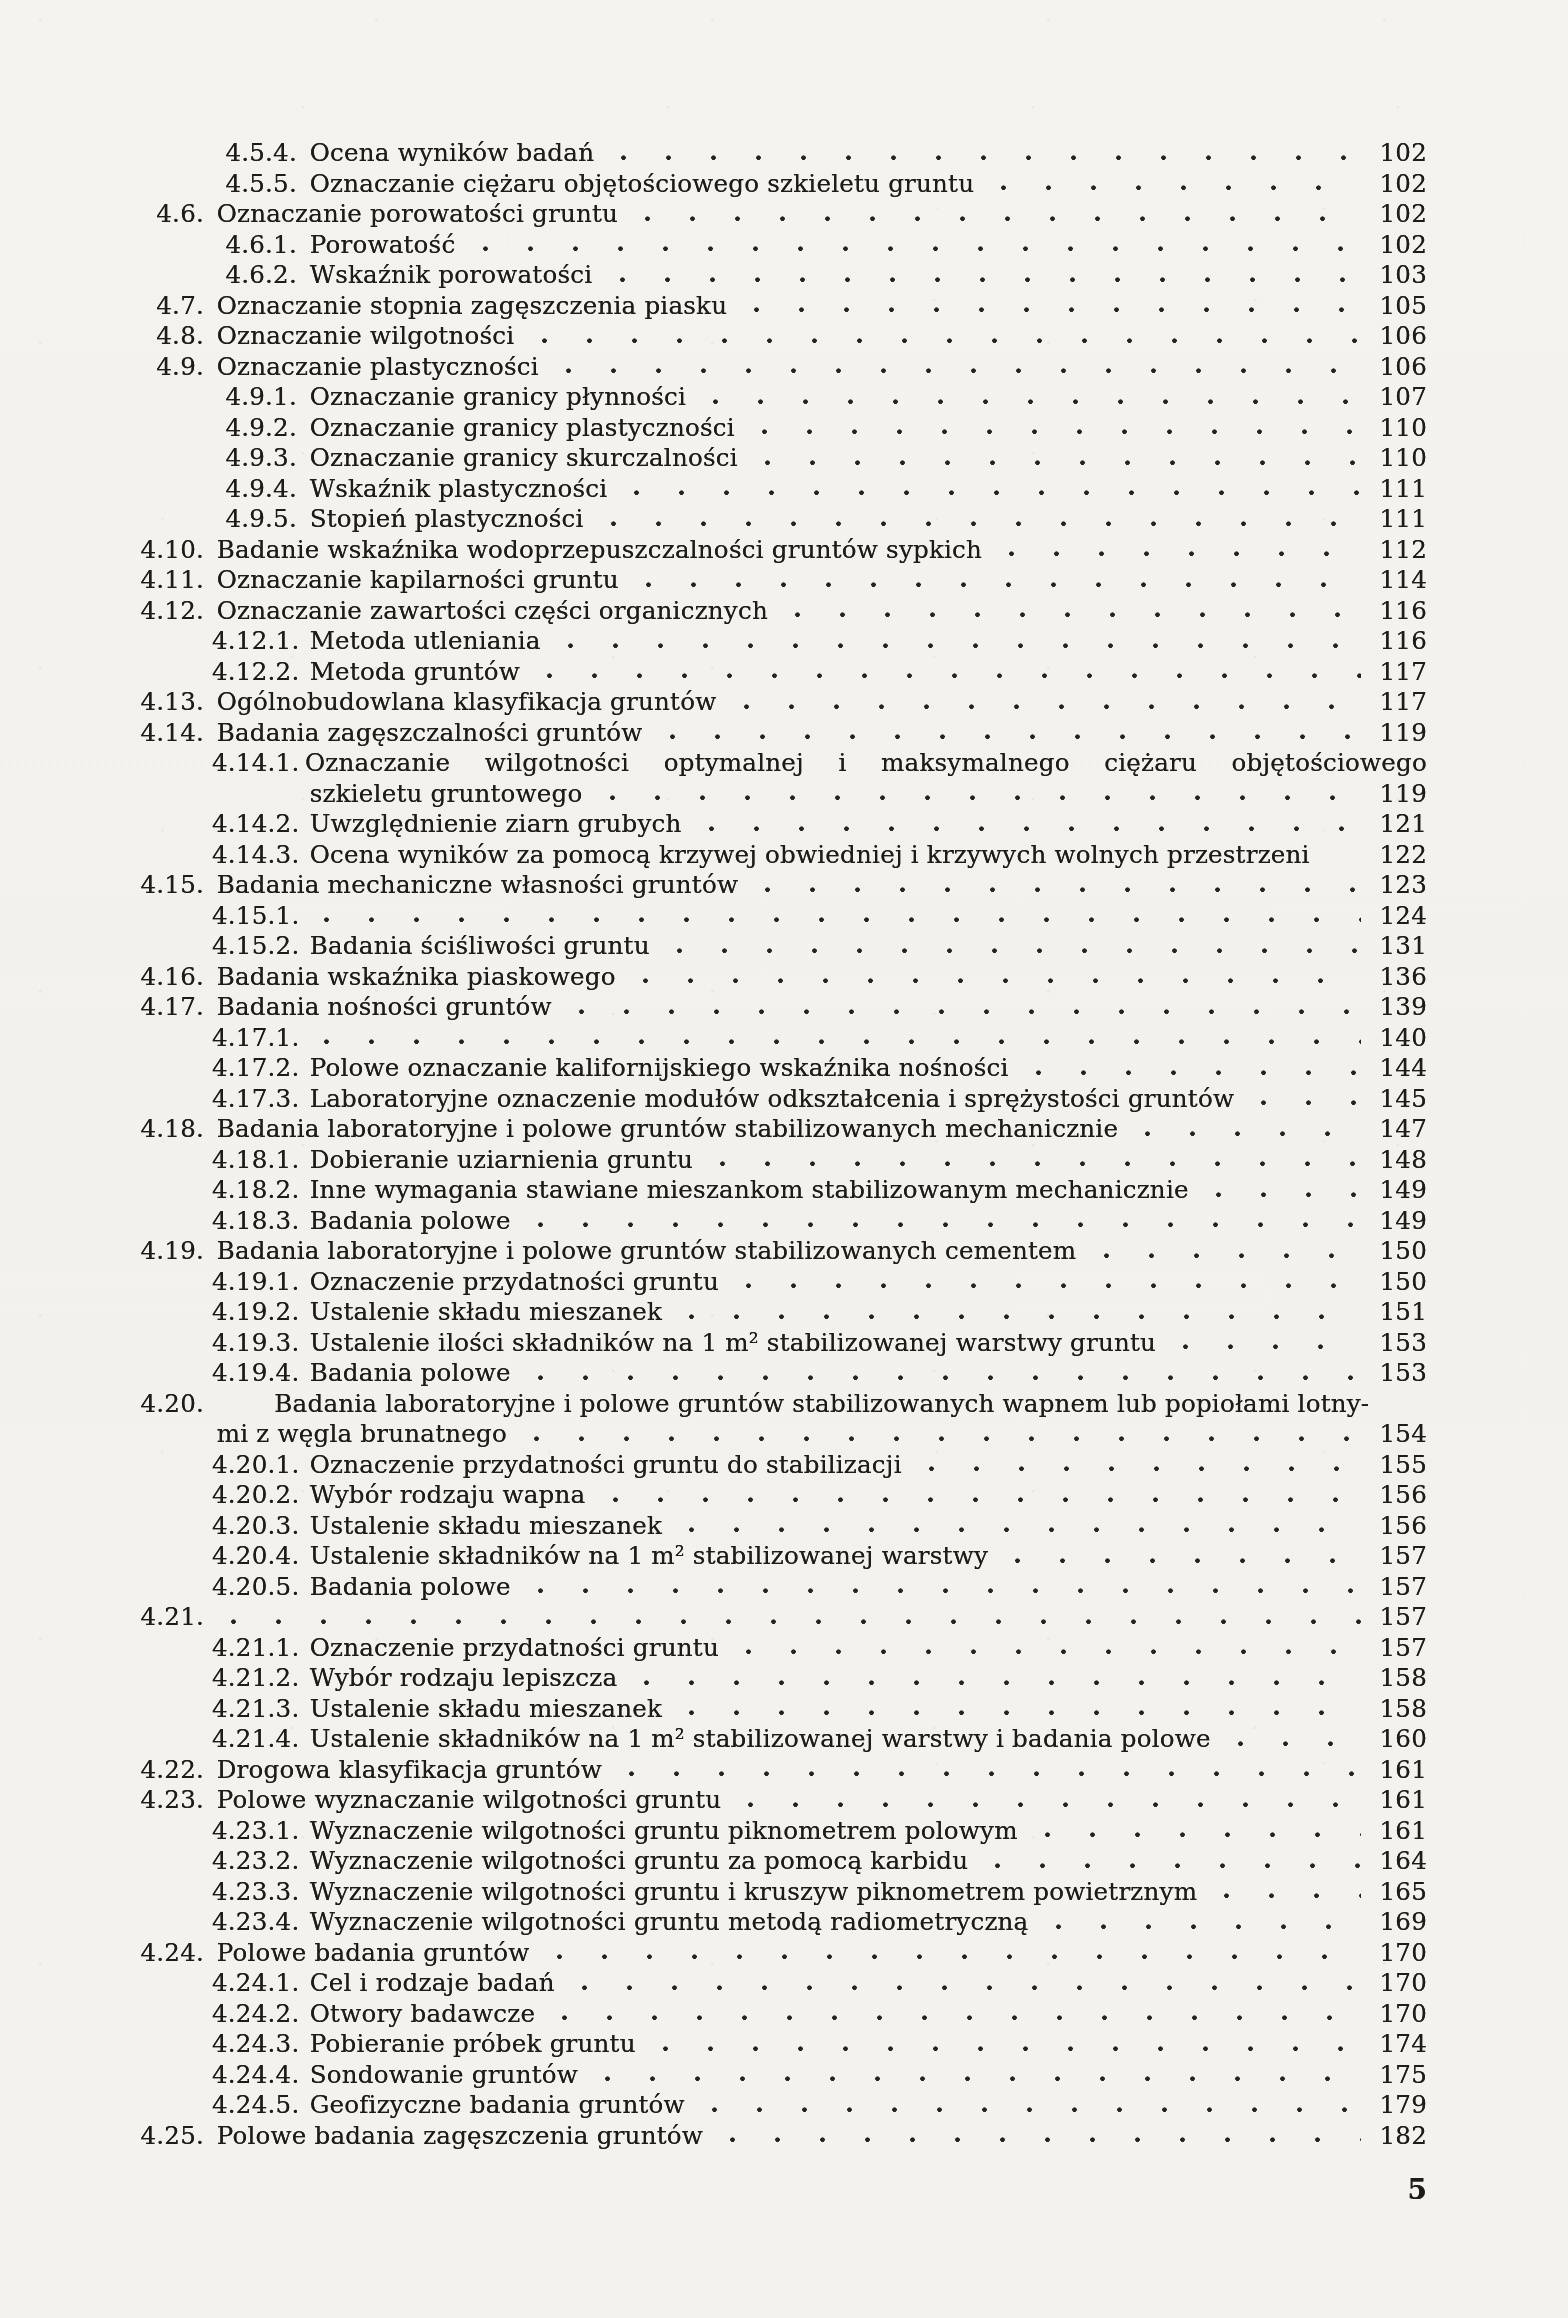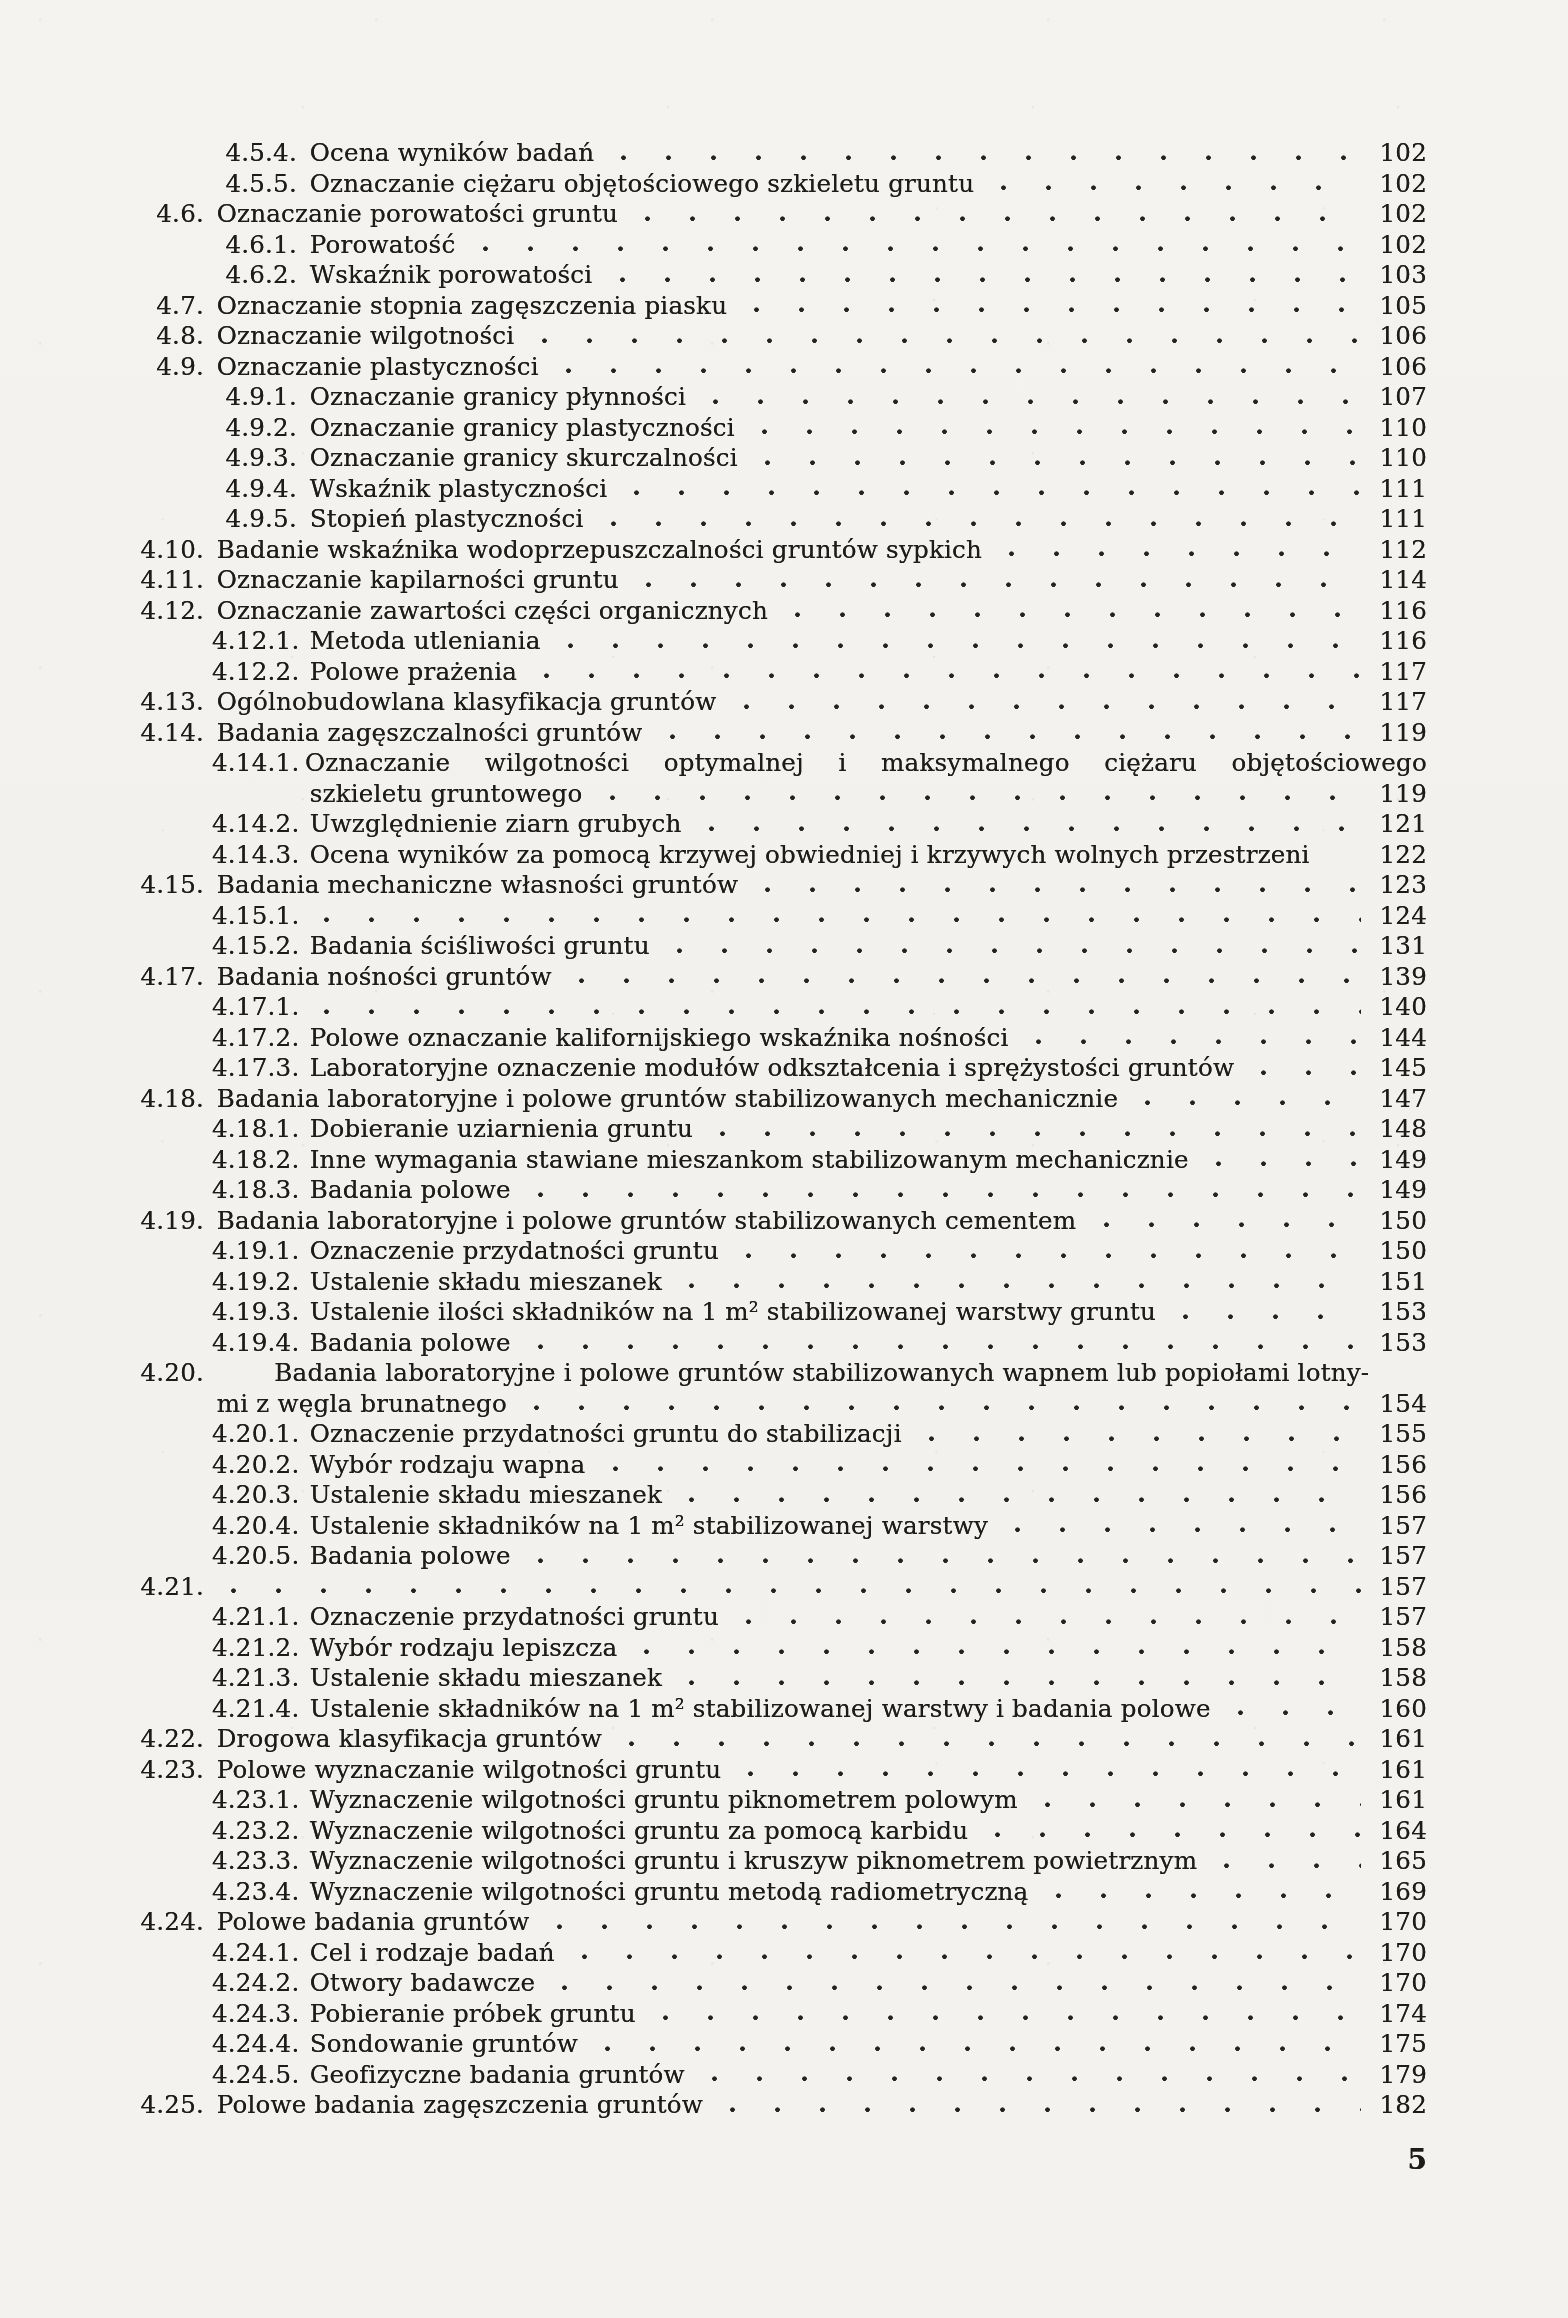--- a/index.html
+++ b/index.html
@@ -151,21 +151,21 @@
     <span class="pg">116</span>
   </div>
       <div class="row lvl2">
     <span class="num">4.12.1.</span>
     <span class="label">Metoda utleniania</span>
     <span class="leader"></span>
     <span class="pg">116</span>
   </div>
       <div class="row lvl2">
     <span class="num">4.12.2.</span>
-    <span class="label">Polowe prażenia</span>
+    <span class="label">Metoda gruntów</span>
     <span class="leader"></span>
     <span class="pg">117</span>
   </div>
       <div class="row lvl1">
     <span class="num">4.13.</span>
     <span class="label">Ogólnobudowlana klasyfikacja gruntów</span>
     <span class="leader"></span>
     <span class="pg">117</span>
   </div>
       <div class="row lvl1">
@@ -206,20 +206,26 @@
       <div class="row lvl2">
     <span class="num">4.15.1.</span>
     <span class="leader"></span>
     <span class="pg">124</span>
   </div>
       <div class="row lvl2">
     <span class="num">4.15.2.</span>
     <span class="label">Badania ściśliwości gruntu</span>
     <span class="leader"></span>
     <span class="pg">131</span>
+  </div>
+      <div class="row lvl1">
+    <span class="num">4.16.</span>
+    <span class="label">Badania wskaźnika piaskowego</span>
+    <span class="leader"></span>
+    <span class="pg">136</span>
   </div>
       <div class="row lvl1">
     <span class="num">4.17.</span>
     <span class="label">Badania nośności gruntów</span>
     <span class="leader"></span>
     <span class="pg">139</span>
   </div>
       <div class="row lvl2">
     <span class="num">4.17.1.</span>
     <span class="leader"></span>

